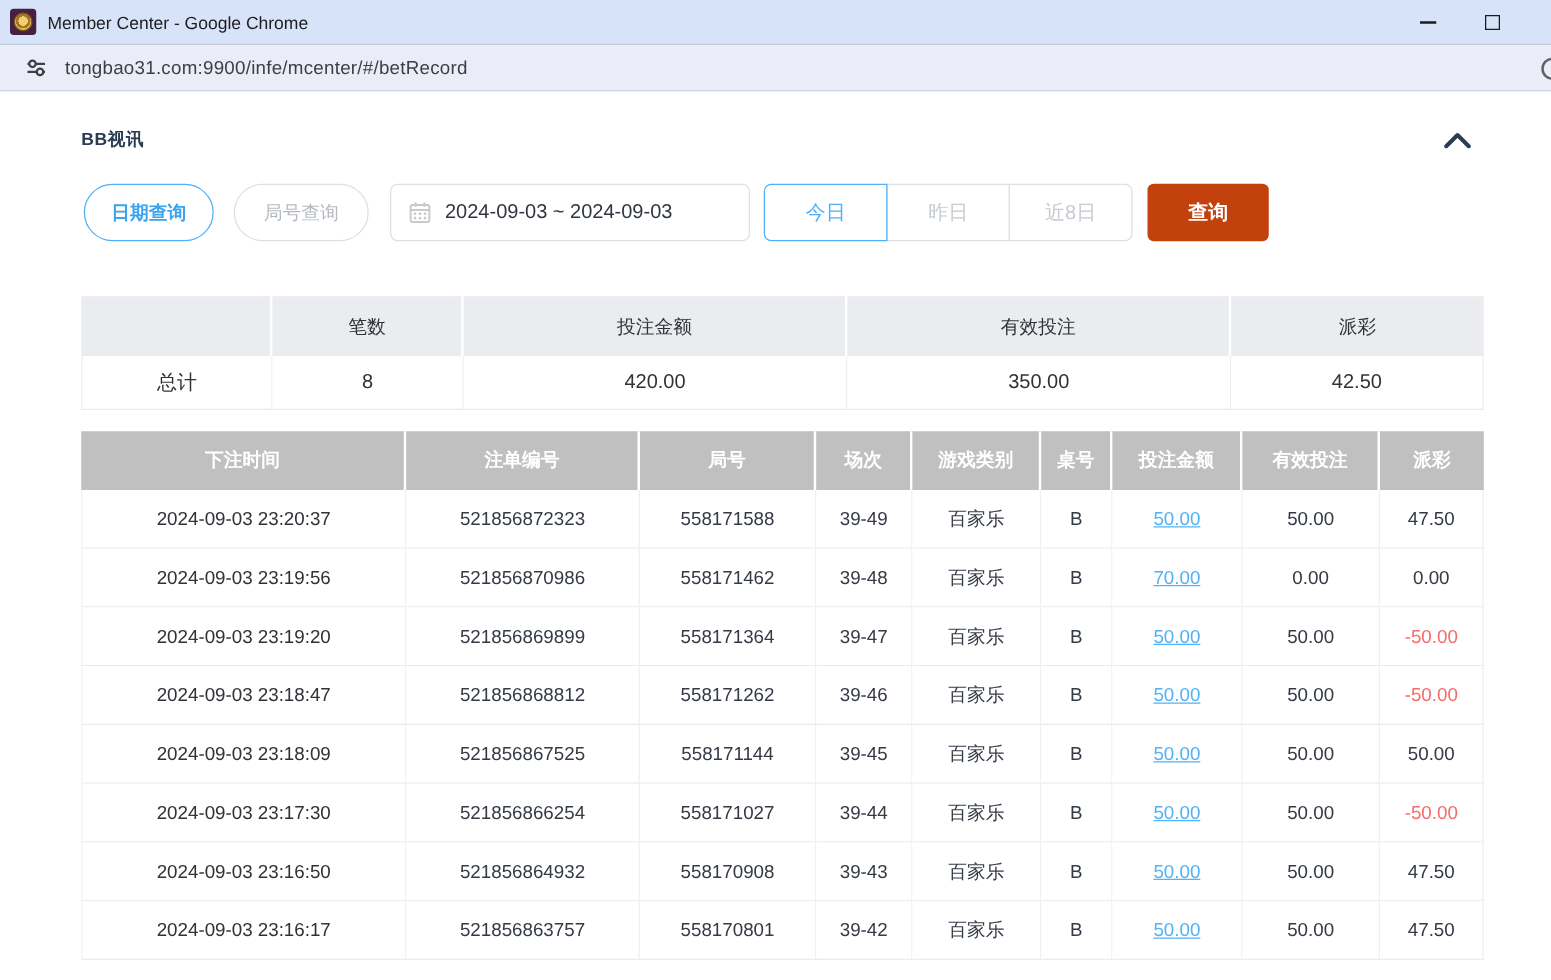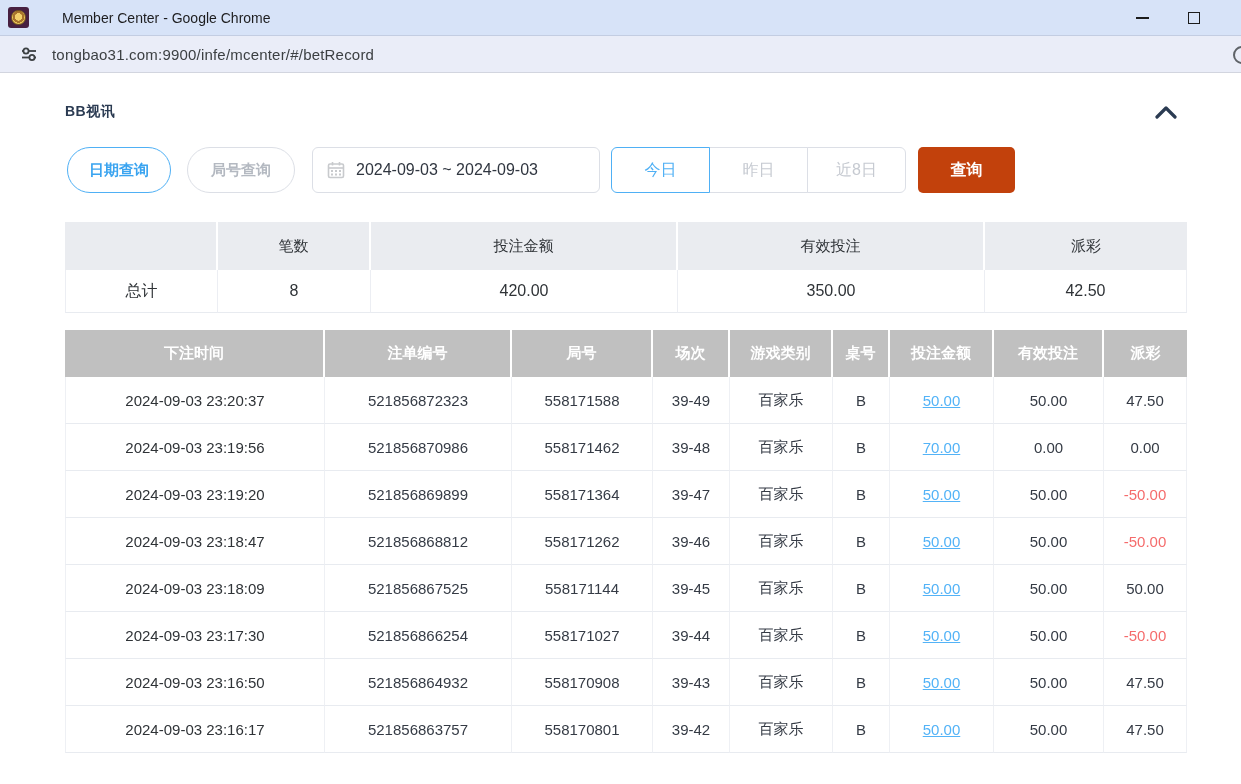--- a/index.html
+++ b/index.html
@@ -6,21 +6,21 @@
   html,body { width:1241px; height:784px; }
   body {
     font-family:"Liberation Sans","DejaVu Sans",sans-serif;
     background:#ffffff; overflow:hidden;
   }
   .window { width:1241px; height:784px; display:flex; flex-direction:column; }
 
   
   .titlebar {
     height:36px; background:#d7e3f8; border-bottom:1px solid #c3cde2;
-    display:flex; align-items:center; padding:0 8px; flex:0 0 auto;gap:24px;
+    display:flex; align-items:center; padding:0 8px; flex:0 0 auto;
   }
   .favicon {
     width:21px; height:21px; border-radius:3px; background:#472041;
     display:flex; align-items:center; justify-content:center; margin-right:9px;
   }
   .favicon .coin {
     width:15px; height:15px; border-radius:50%;
     background:radial-gradient(circle at 50% 45%, #f2d06b 0 38%, #a8742c 40% 60%, #e8c35a 62% 100%);
     border:1px solid #7a5a1e;
   }
@@ -45,21 +45,21 @@
   
   .content { flex:1; background:#fff; padding:30px 54px 0 65px; }
   .page-header { display:flex; align-items:center; justify-content:space-between; padding-right:10px; }
   .page-title { font-size:14px; font-weight:bold; color:#2b3b52; letter-spacing:.5px; }
   .chevron-up { width:22px; height:14px; display:block; cursor:pointer; }
 
   
   .filter-row { display:flex; align-items:center; margin-top:26px; margin-left:2px; }
   .pill {
     height:46px; border-radius:23px; background:#fff; font-size:15px;
-    display:flex; align-items:center; justify-content:center; cursor:pointer;font-weight:bold;
+    display:flex; align-items:center; justify-content:center; cursor:pointer;
   }
   .pill.active { border:1px solid #4fb0f5; color:#3aa4f0; font-weight:bold; width:104px; }
   .pill.inactive { border:1px solid #dcdfe6; color:#b4b9c1; width:108px; margin-left:16px; }
   .date-box {
     height:46px; width:288px; margin-left:17px; border:1px solid #dcdfe6; border-radius:6px;
     display:flex; align-items:center; padding:8px 14px; background:#fff; cursor:pointer;
   }
   .cal-icon { width:18px; height:18px; margin-right:11px; flex:0 0 auto; }
   .date-text { font-size:16px; color:#303640; white-space:nowrap; }
   .seg-group { display:flex; margin-left:11px; height:46px; }
@@ -72,21 +72,21 @@
   .seg:last-child { border-radius:0 6px 6px 0; }
   .seg.selected { border:1px solid #4fb0f5; color:#4fb0f5; z-index:2; }
   .search-btn {
     width:97px; height:46px; margin-left:12px; border:none; border-radius:5px;
     background:#c2410c; color:#fff; font-size:16px; font-weight:bold; cursor:pointer;
     font-family:"Liberation Sans","DejaVu Sans",sans-serif;
   }
 
   
   table { border-collapse:separate; border-spacing:0; table-layout:fixed; width:1122px; }
-  .summary-table { margin-top:29px; }
+  .summary-table { margin-top:44px; }
   .summary-table th {
     background:#eaecf0; height:48px; font-size:15px; font-weight:normal; color:#2f3337;
     text-align:center; border-right:2px solid #fff;
   }
   .summary-table th:last-child { border-right:none; }
   .summary-table td {
     height:43px; background:#fff; text-align:center; font-size:16px; color:#2f3337;
     border-bottom:1px solid #e8ebf0; border-right:1px solid #eceef3;
   }
   .summary-table td:first-child { border-left:1px solid #eceef3; }

